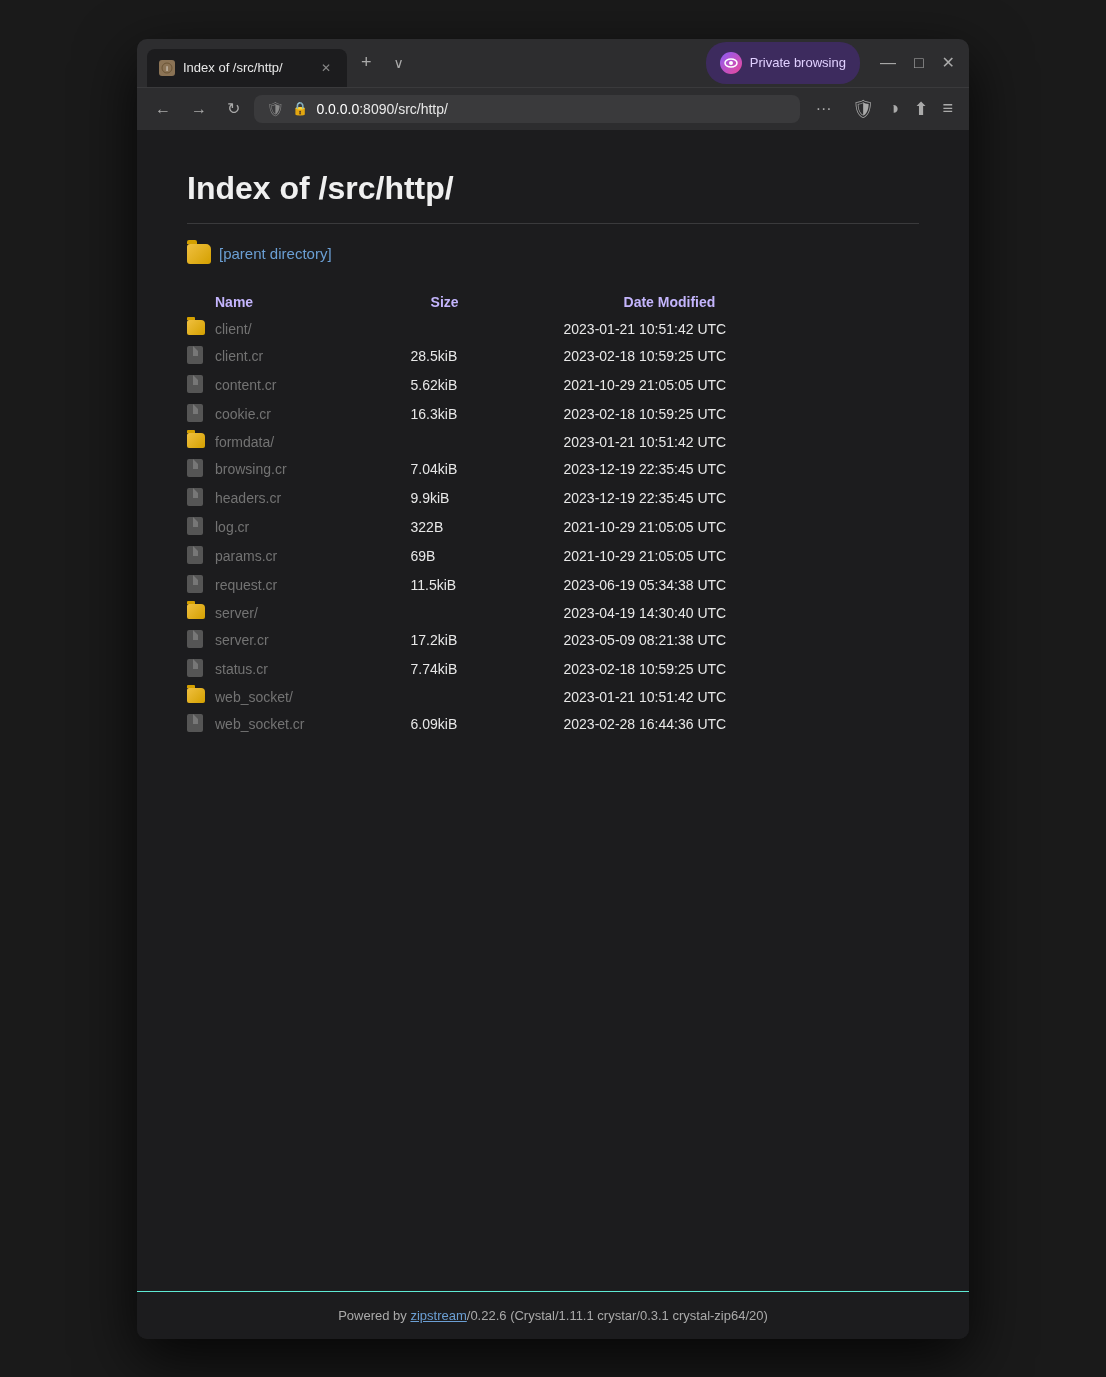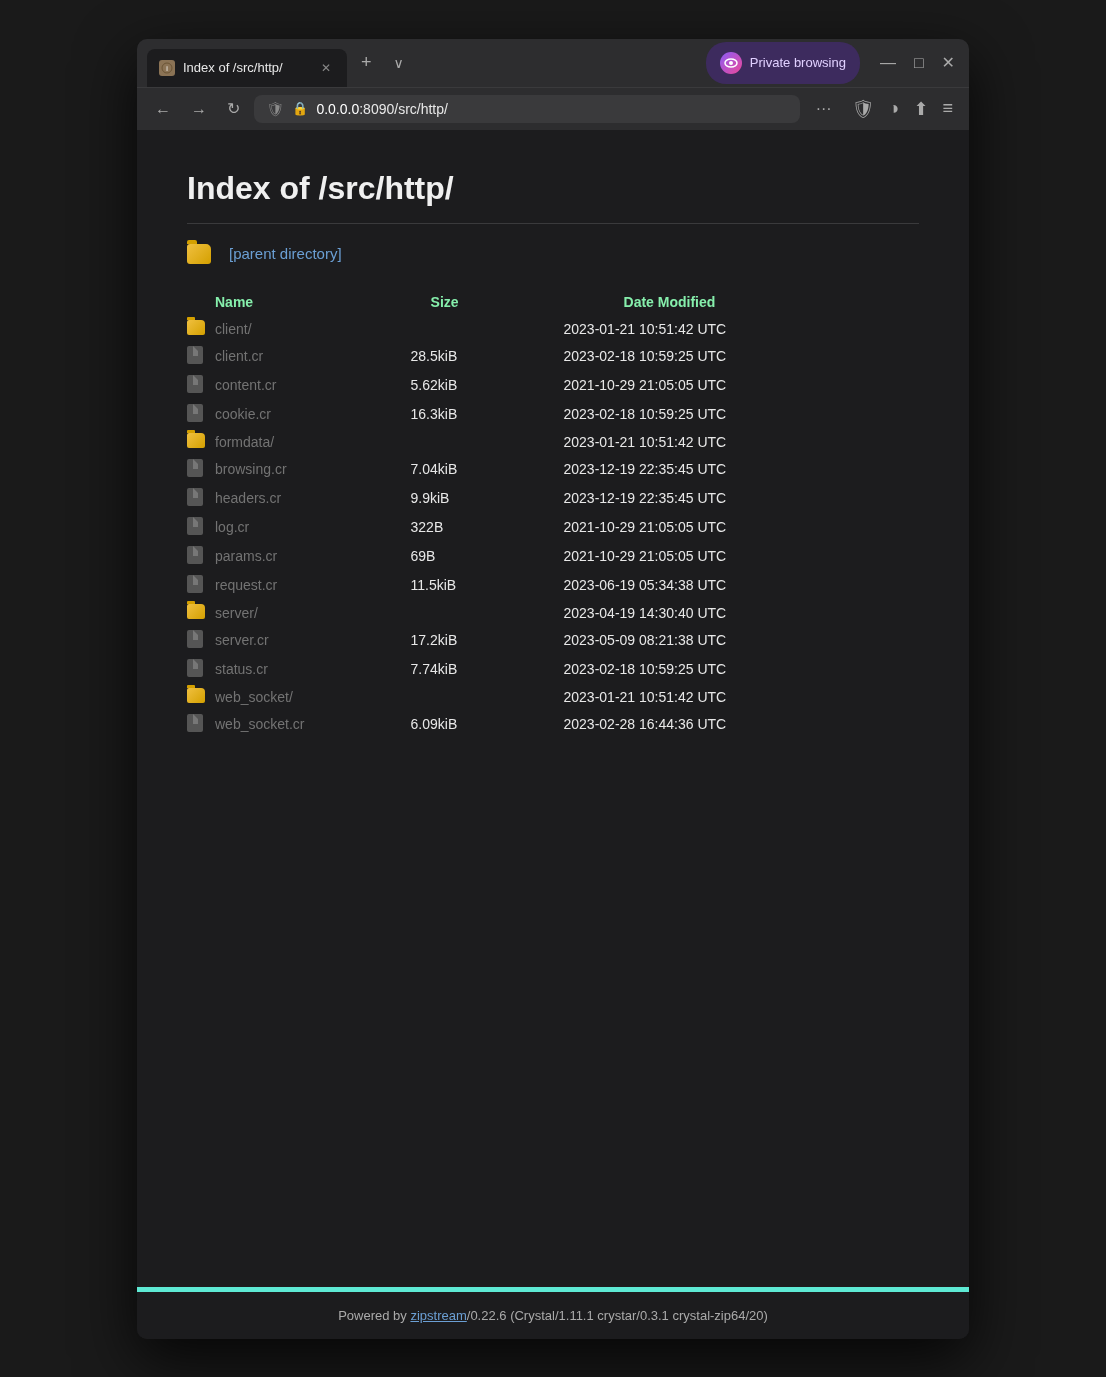--- a/index.html
+++ b/index.html
@@ -244,32 +244,31 @@
       width: 10px;
       height: 4px;
       background: #d4a000;
       border-radius: 2px 2px 0 0;
     }
 
     .parent-dir-link {
       color: #6b9fd4;
       font-size: 15px;
       text-decoration: none;
-      margin-left: 10px;
     }
 
     
     .file-table {
       width: 100%;
       border-collapse: collapse;
     }
 
     .file-table th {
       text-align: left;
-      color: #86efac;
+      color: #c4b5fd;
       font-weight: 700;
       font-size: 14px;
       padding: 6px 0;
     }
 
     .file-table th.size-col { padding-left: 20px; }
     .file-table th.date-col { padding-left: 60px; }
 
     .file-table td {
       padding: 4px 0;
@@ -341,21 +340,21 @@
     .date-cell {
       color: #e8e8e8;
       font-size: 14px;
       padding-left: 60px;
       white-space: nowrap;
     }
 
     
     .page-footer {
       background: #1c1c1e;
-      border-top: 5px solid #5eead4;
+      border-top: 1px solid #5eead4;
       padding: 16px;
       text-align: center;
       font-size: 13px;
       color: #aaa;
       margin-top: auto;
     }
 
     .footer-link {
       color: #6b9fd4;
       text-decoration: underline;

